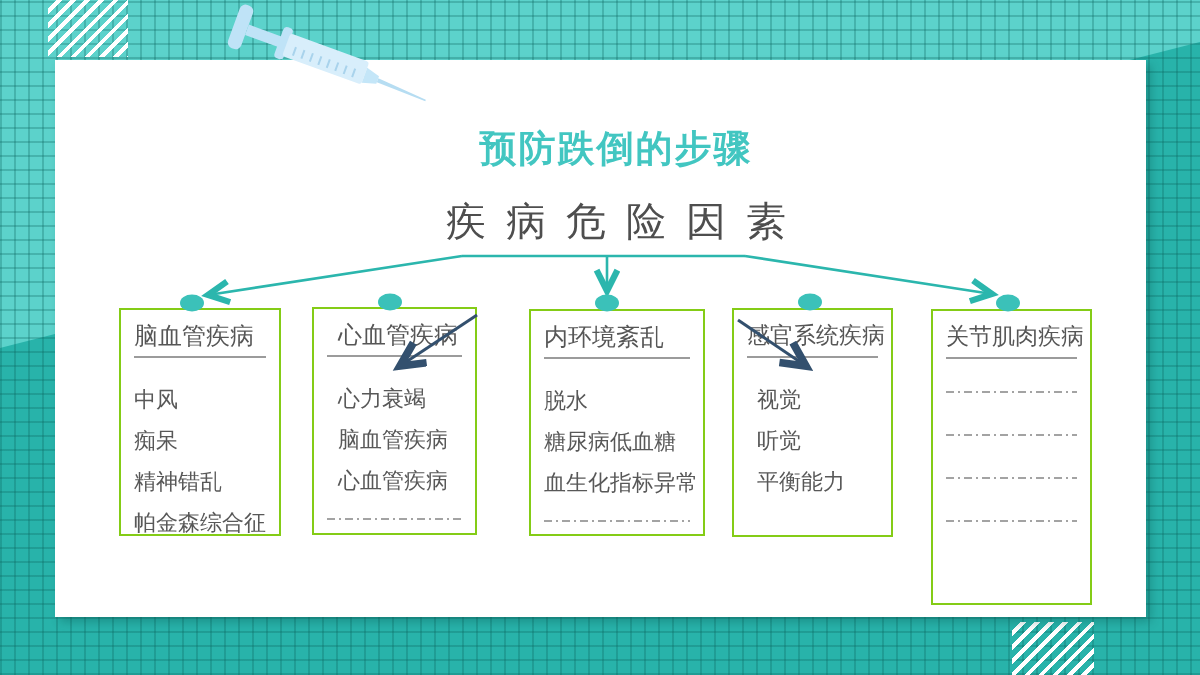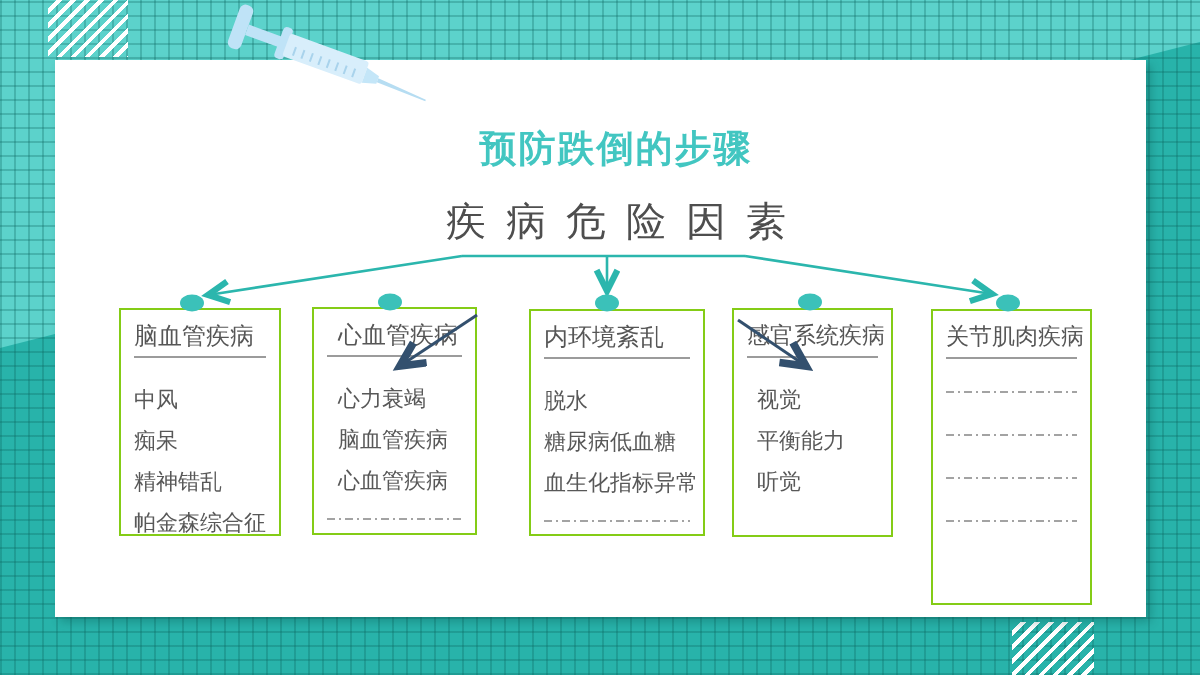--- a/index.html
+++ b/index.html
@@ -91,22 +91,22 @@
       <div class="dbox-item" style="white-space:nowrap;">血生化指标异常</div>
       <div class="dash-line tail-dash"></div>
     </div>
   </div>
 
   <div class="dbox" style="left:732px;top:308px;width:161px;height:229px;">
     <div class="dbox-header" style="font-size:23px;">感官系统疾病</div>
     <div class="dbox-rule"></div>
     <div class="dbox-items" style="margin-left:23px;">
       <div class="dbox-item">视觉</div>
+      <div class="dbox-item">听觉</div>
       <div class="dbox-item">平衡能力</div>
-      <div class="dbox-item">听觉</div>
     </div>
   </div>
 
   <div class="dbox" style="left:931px;top:309px;width:161px;height:296px;">
     <div class="dbox-header" style="font-size:23px;">关节肌肉疾病</div>
     <div class="dbox-rule"></div>
     <div class="dbox-items lines-only">
       <div class="dash-line"></div>
       <div class="dash-line"></div>
       <div class="dash-line"></div>

